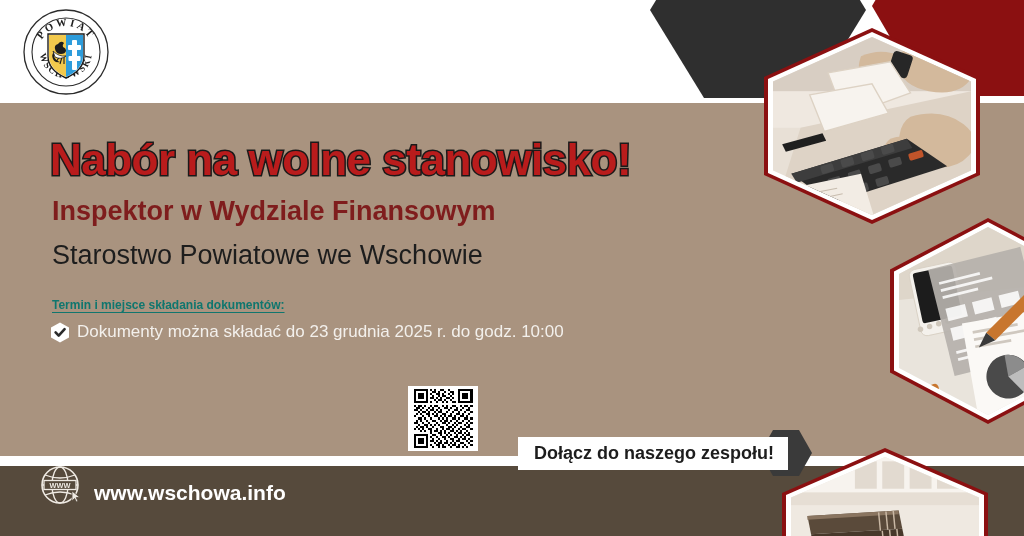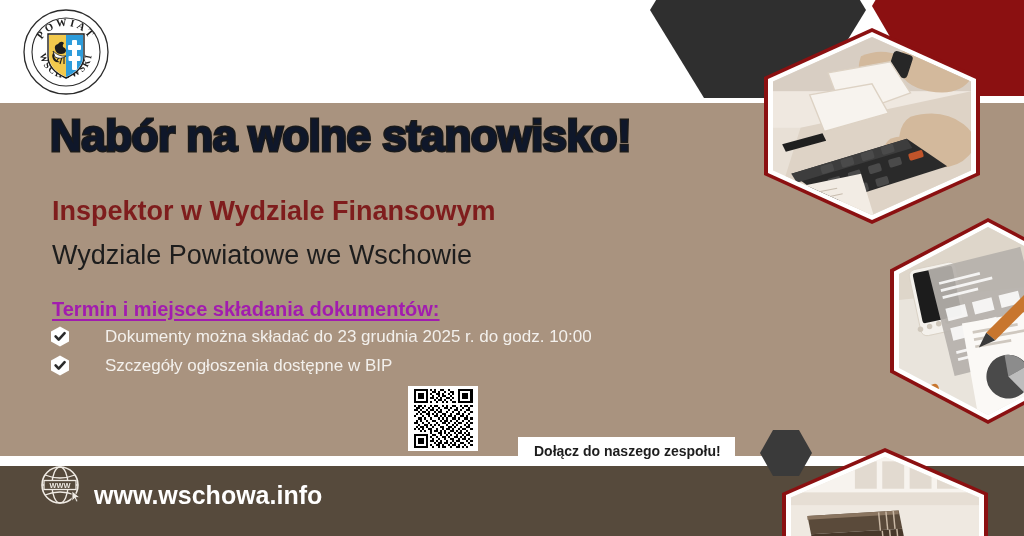--- a/index.html
+++ b/index.html
@@ -74,53 +74,52 @@
   #photo-notebook{left:782px;top:448px;width:206px;height:180px;}
 
   
   .logo{
     position:absolute;left:20px;top:8px;width:92px;height:88px;
   }
   .logo svg{display:block;width:100%;height:100%;}
 
   
   .headline{
-    position:absolute;left:50px;top:111px;
+    position:absolute;left:50px;top:135px;
     font-size:44px;font-weight:700;
     letter-spacing:-0.5px;
-    color:#0f172a;
+    color:#b91c1c;
     -webkit-text-stroke:3px #1a1a1a;
     paint-order:stroke fill;
     white-space:nowrap;
   }
   .subtitle1{
     position:absolute;left:52px;top:196px;
     font-size:27px;font-weight:700;color:#7f1d1d;
     white-space:nowrap;
   }
   .subtitle2{
     position:absolute;left:52px;top:240px;
     font-size:27px;font-weight:400;color:#1d1d1d;
     white-space:nowrap;
   }
   .list-heading{
     position:absolute;left:52px;top:298px;
-    font-size:20px;font-weight:700;color:#a21caf;
+    font-size:12px;font-weight:700;color:#0f766e;
     text-decoration:underline;
     text-underline-offset:3px;
     white-space:nowrap;
   }
   .bullets{
     position:absolute;left:50px;top:322px;
     margin:0;padding:0;list-style:none;
   }
   .bullet{
-    display:flex;align-items:center;
+    display:flex;align-items:flex-start;
     height:29px;
-    gap:28px;
   }
   .bullet-icon{
     position:relative;
     width:20px;height:21px;flex:0 0 20px;
     margin-right:7px;
   }
   .bullet-icon svg{display:block;width:20px;height:21px;}
   .bullet-text{
     font-size:17px;color:#f3f0ec;font-weight:400;
     white-space:nowrap;
@@ -131,33 +130,33 @@
     position:absolute;left:408px;top:386px;width:70px;height:65px;
     background:#ffffff;padding:3px;box-sizing:border-box;
   }
   .qr svg{display:block;width:100%;height:100%;}
 
   
   .badge{
     position:absolute;left:518px;top:437px;
     background:#ffffff;
     padding:7px 14px 8px 16px;
-    font-size:14px;font-weight:700;color:#1d1d1d;
+    font-size:18px;font-weight:700;color:#1d1d1d;
     white-space:nowrap;
     line-height:1;
   }
 
   
   .footer-globe{
     position:absolute;left:38px;top:462px;width:46px;height:46px;
   }
   .footer-globe svg{display:block;width:100%;height:100%;}
   .footer-url{
     position:absolute;left:94px;top:481px;
-    font-size:25px;font-weight:700;color:#ffffff;
+    font-size:21px;font-weight:700;color:#ffffff;
     letter-spacing:0px;
     white-space:nowrap;
   }
 </style>
 </head>
 <body>
 
 <div class="poster">
 
   <div class="band-top-white"></div>
@@ -353,42 +352,33 @@
       <g fill="#ffffff">
         <rect x="52" y="32" width="5" height="30" rx="1"></rect>
         <rect x="48" y="37" width="13" height="5" rx="1"></rect>
         <rect x="48.5" y="48" width="12" height="5" rx="1"></rect>
       </g>
     </svg>
   </div>
 
   <div class="headline">Nabór na wolne stanowisko!</div>
   <div class="subtitle1">Inspektor w Wydziale Finansowym</div>
-  <div class="subtitle2">Wydziale Powiatowe we Wschowie</div>
+  <div class="subtitle2">Starostwo Powiatowe we Wschowie</div>
 
   <div class="list-heading">Termin i miejsce składania dokumentów:</div>
 
   <ul class="bullets">
     <li class="bullet">
       <span class="bullet-icon">
         <svg viewBox="0 0 20 21" aria-hidden="true">
           <path d="M10 0.5 L19 5.5 L19 15.5 L10 20.5 L1 15.5 L1 5.5 Z" fill="#ffffff"></path>
           <path d="M5.6 10.4 L8.7 13.6 L14.6 7.2" fill="none" stroke="#2b2b2b" stroke-width="2.6" stroke-linecap="round" stroke-linejoin="round"></path>
         </svg>
       </span>
       <span class="bullet-text">Dokumenty można składać do 23 grudnia 2025 r. do godz. 10:00</span>
-    </li>
-    <li class="bullet">
-      <span class="bullet-icon">
-        <svg viewBox="0 0 20 21" aria-hidden="true">
-          <path d="M10 0.5 L19 5.5 L19 15.5 L10 20.5 L1 15.5 L1 5.5 Z" fill="#ffffff"></path>
-          <path d="M5.6 10.4 L8.7 13.6 L14.6 7.2" fill="none" stroke="#2b2b2b" stroke-width="2.6" stroke-linecap="round" stroke-linejoin="round"></path>
-        </svg>
-      </span>
-      <span class="bullet-text">Szczegóły ogłoszenia dostępne w BIP</span>
     </li>
   </ul>
 
   <div class="qr">
     <svg viewBox="0 0 29 29" shape-rendering="crispEdges" aria-hidden="true">
       <rect width="29" height="29" fill="#ffffff"></rect>
       <g fill="#000000">
         <rect x="0" y="0" width="7" height="1"></rect>
           <rect x="0" y="6" width="7" height="1"></rect>
         <rect x="0" y="0" width="1" height="7"></rect>

